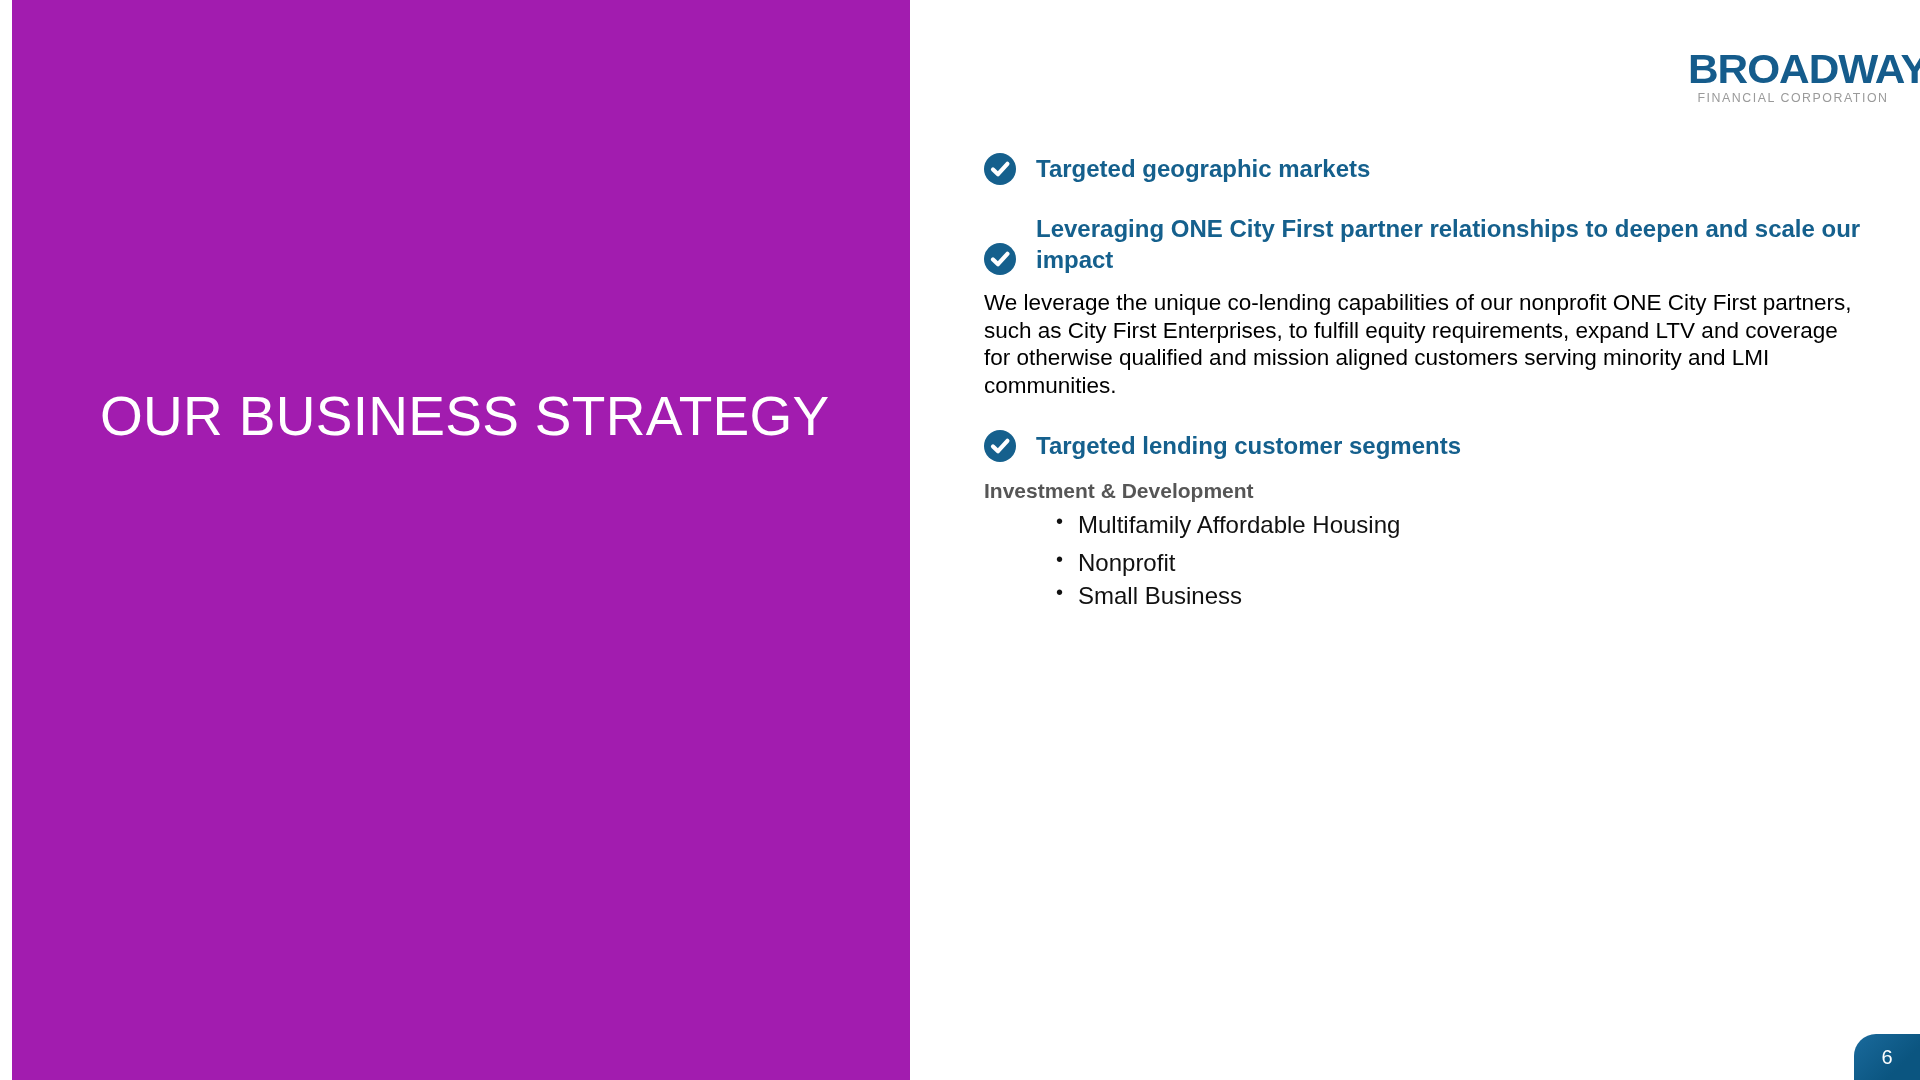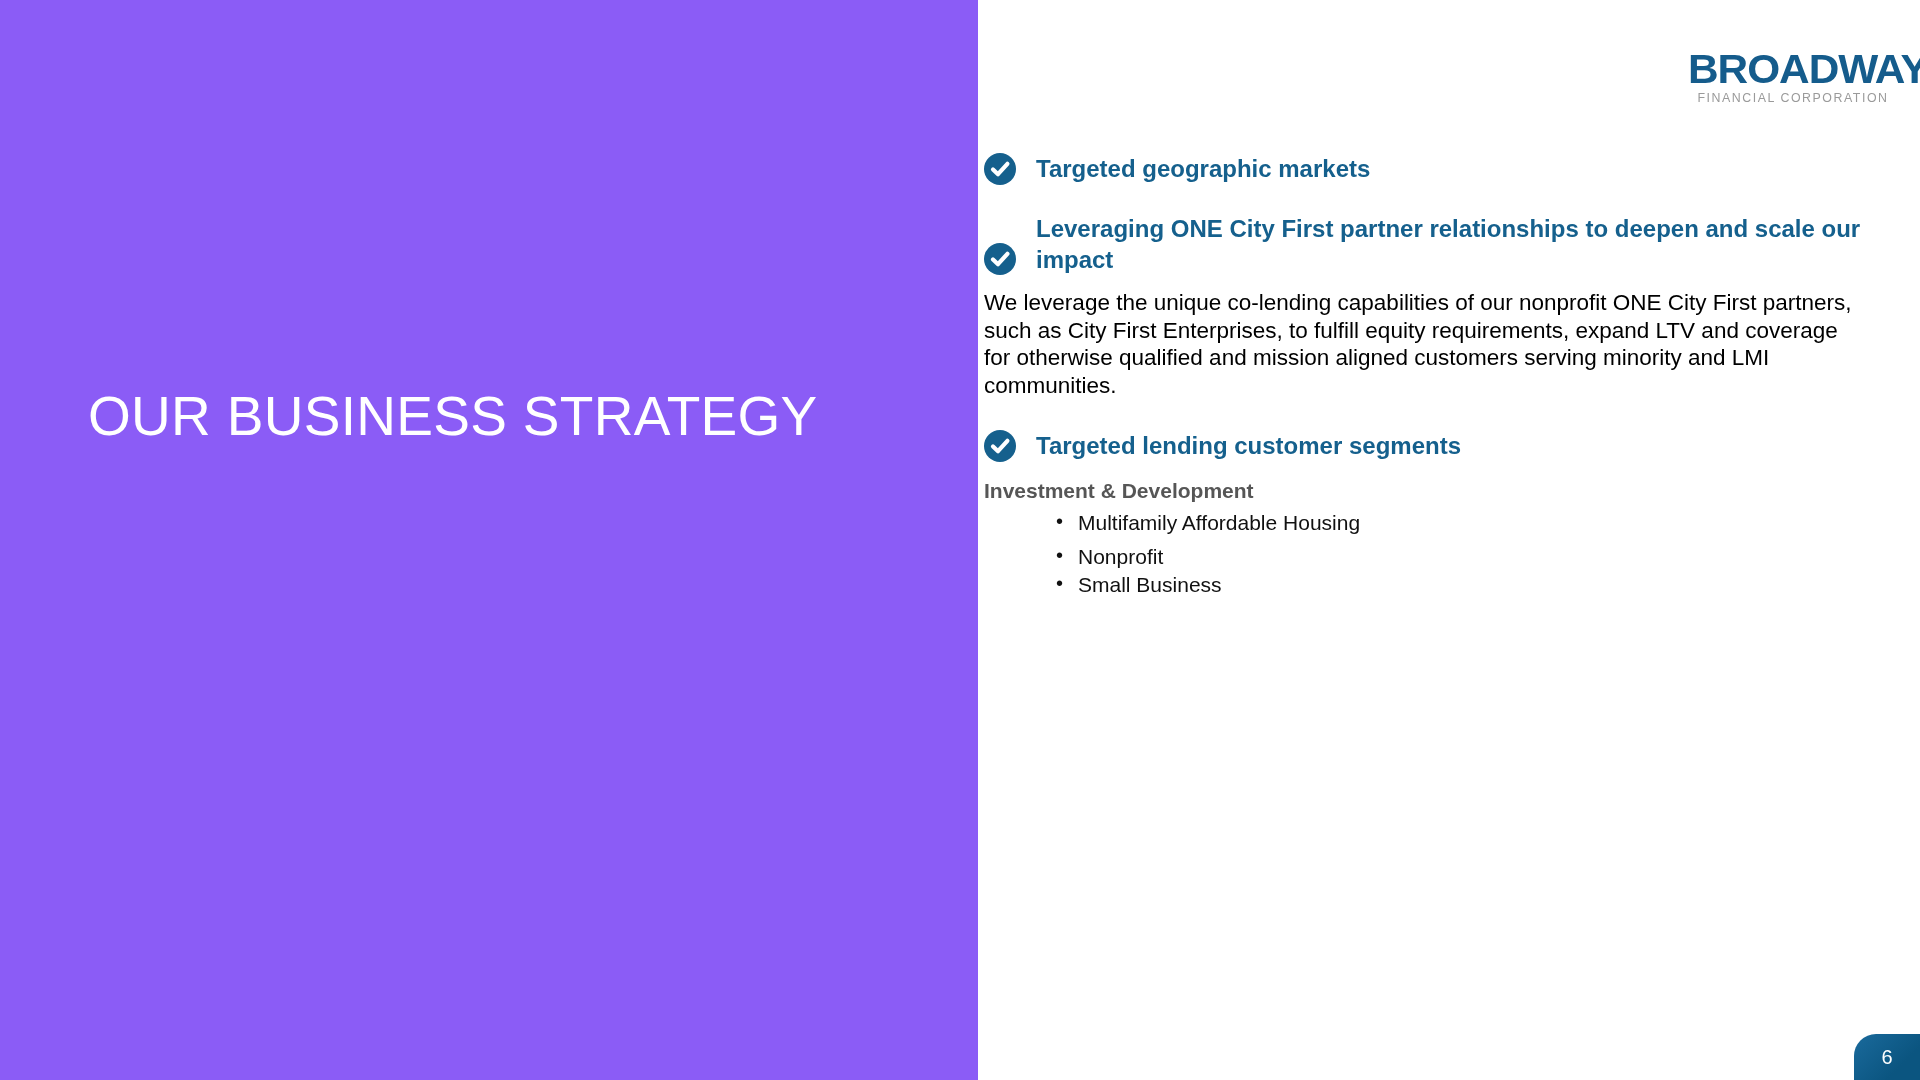--- a/index.html
+++ b/index.html
@@ -12,25 +12,25 @@
     width: 1920px;
     height: 1080px;
     background: #ffffff;
     overflow: hidden;
     font-family: "Liberation Sans", sans-serif;
   }
 
   
   .left-panel {
     position: absolute;
-    left: 0;
+    left: 12px;
     top: 0;
-    width: 978px;
+    width: 898px;
     height: 1080px;
-    background: #8b5cf6;
+    background: #a21caf;
   }
   .slide-title {
     position: absolute;
     left: 88px;
     top: 386px;
     width: 740px;
     color: #ffffff;
     font-size: 55px;
     font-weight: 300;
     letter-spacing: 0.3px;
@@ -110,21 +110,21 @@
     margin-top: 17px;
   }
   .bullet-list {
     list-style: none;
     margin: 6px 0 0 0;
     padding: 0 0 0 72px;
   }
   .bullet-list li {
     position: relative;
     color: #111111;
-    font-size: 21px;
+    font-size: 24px;
     line-height: 1.34;
     padding-left: 22px;
   }
   .bullet-list li::before {
     content: "\2022";
     position: absolute;
     left: 0;
     top: -1px;
     font-size: 20px;
     color: #111111;

